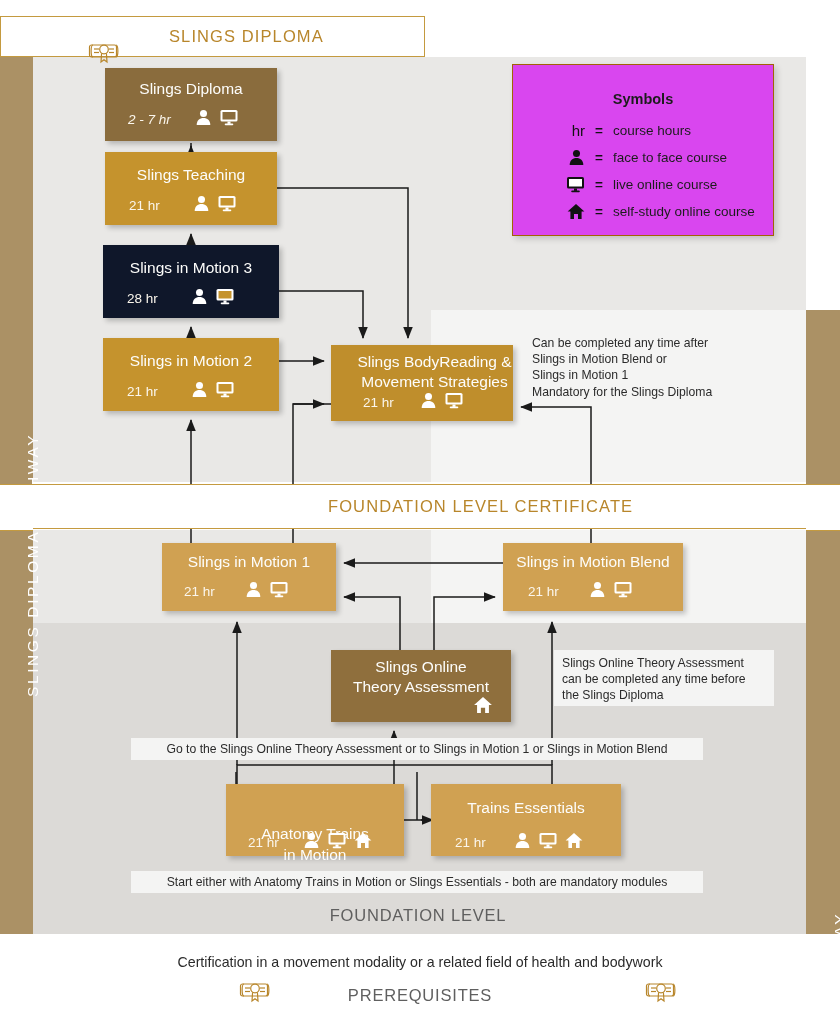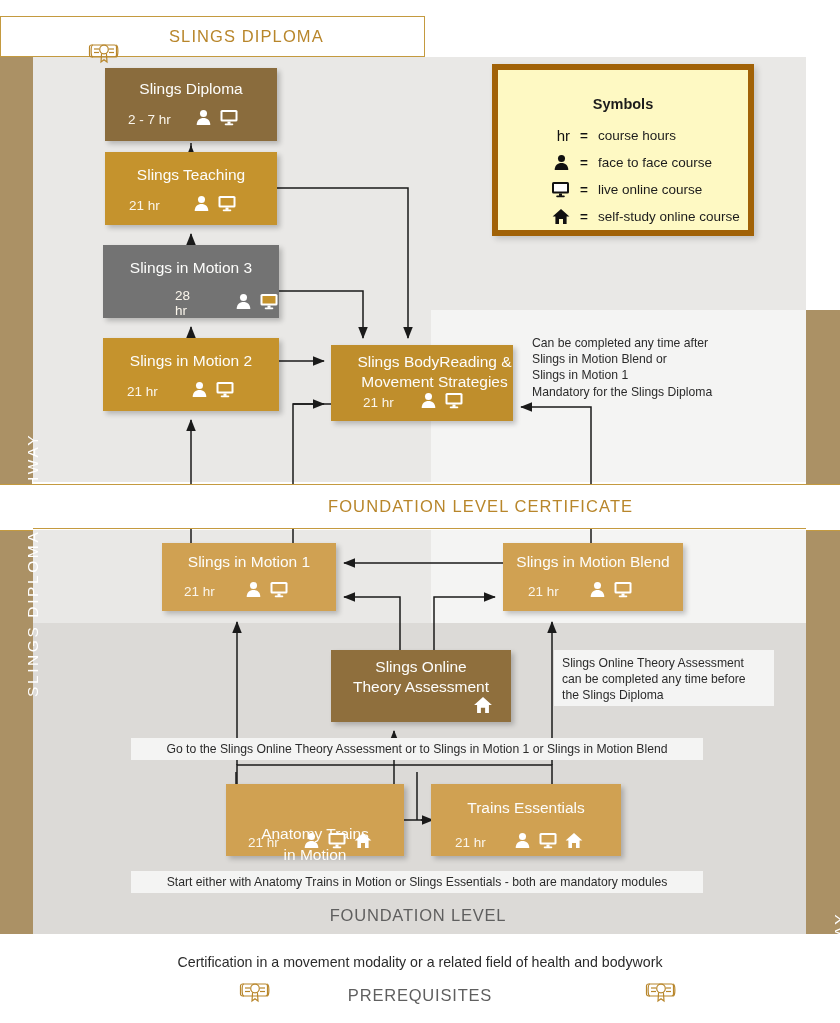--- a/index.html
+++ b/index.html
@@ -74,31 +74,31 @@
   .card .crow{
     position:absolute;left:0;right:0;display:flex;align-items:center;
   }
   .card .chrs{font-size:13.5px;color:#fbf6ec;}
   .card .icons{display:flex;align-items:center;gap:7px;}
   .ico{display:inline-block;vertical-align:middle;}
 
   
   #card-diploma{left:105px;top:68px;width:172px;height:73px;background:#8a6c3d;}
   #card-diploma .ctitle{top:11px;}
-  #card-diploma .crow{top:41px;padding-left:23px;}
+  #card-diploma .crow{top:41px;padding-left:23px;font-style:italic;}
   #card-diploma .icons{margin-left:24px;}
 
   #card-teaching{left:105px;top:152px;width:172px;height:73px;background:#c5932d;}
   #card-teaching .ctitle{top:13px;}
   #card-teaching .crow{top:43px;padding-left:24px;}
   #card-teaching .icons{margin-left:33px;}
 
-  #card-motion3{left:103px;top:245px;width:176px;height:73px;background:#737373;}
+  #card-motion3{left:103px;top:245px;width:176px;height:73px;background:#0f172a;}
   #card-motion3 .ctitle{top:13px;}
-  #card-motion3 .crow{top:43px;padding-left:24px;margin-left:48px;}
+  #card-motion3 .crow{top:43px;padding-left:24px;}
   #card-motion3 .icons{margin-left:33px;}
 
   #card-motion2{left:103px;top:338px;width:176px;height:73px;background:#c5932d;}
   #card-motion2 .ctitle{top:13px;}
   #card-motion2 .crow{top:43px;padding-left:24px;}
   #card-motion2 .icons{margin-left:33px;}
 
   #card-bodyreading{left:331px;top:345px;width:182px;height:76px;background:#bf8e2c;}
   #card-bodyreading .ctitle{top:7px;line-height:20px;}
   #card-bodyreading .crow{top:47px;padding-left:32px;}
@@ -150,22 +150,22 @@
   #cap-foundation span{position:relative;left:-2px;}
   #cap-prereq{left:0;top:986px;width:840px;}
 
   #prereq-text{
     position:absolute;left:0;top:954px;width:840px;text-align:center;
     color:#2b2b2b;font-size:14.2px;
   }
 
   
   #legend{
-    position:absolute;left:492px;top:64px;width:262px;height:172px;
-    background:#fef9c3;border:6px solid #a16207;box-sizing:border-box;
+    position:absolute;left:512px;top:64px;width:262px;height:172px;
+    background:#d946ef;border:1px solid #a16207;box-sizing:border-box;
     box-shadow:3px 3px 6px rgba(0,0,0,0.16);
   }
   #legend-title{
     position:absolute;left:0;right:0;top:26px;text-align:center;
     font-size:14.5px;font-weight:bold;color:#1c1c1c;
   }
   .legend-row{
     position:absolute;left:0;width:262px;height:26px;display:flex;align-items:center;
   }
   .legend-sym{width:72px;display:flex;justify-content:flex-end;align-items:center;color:#111;}

